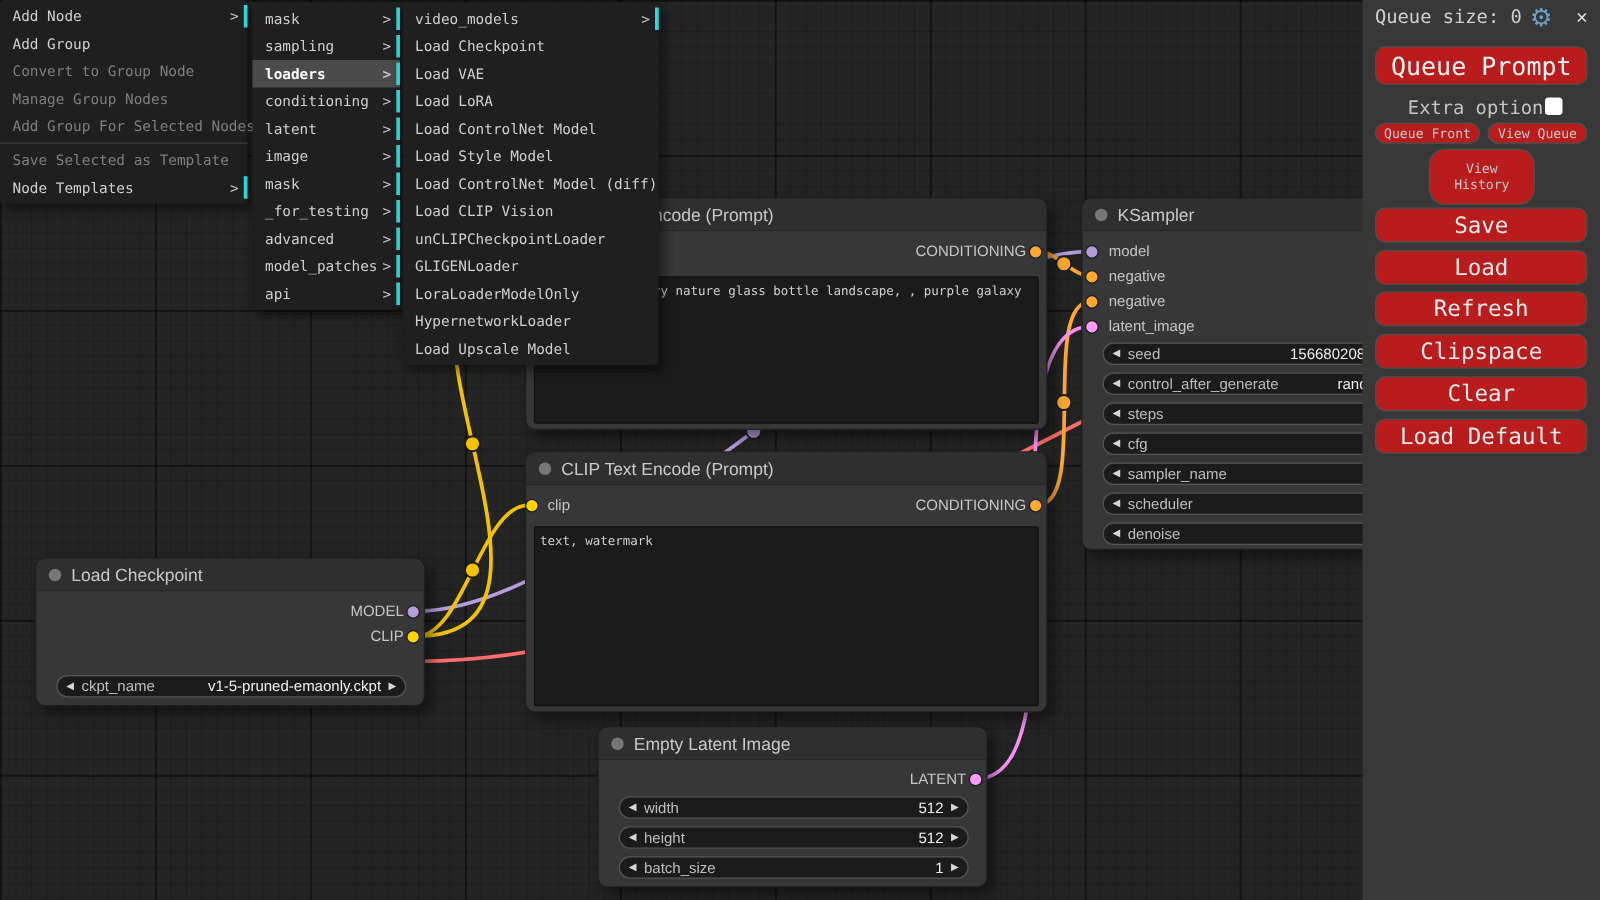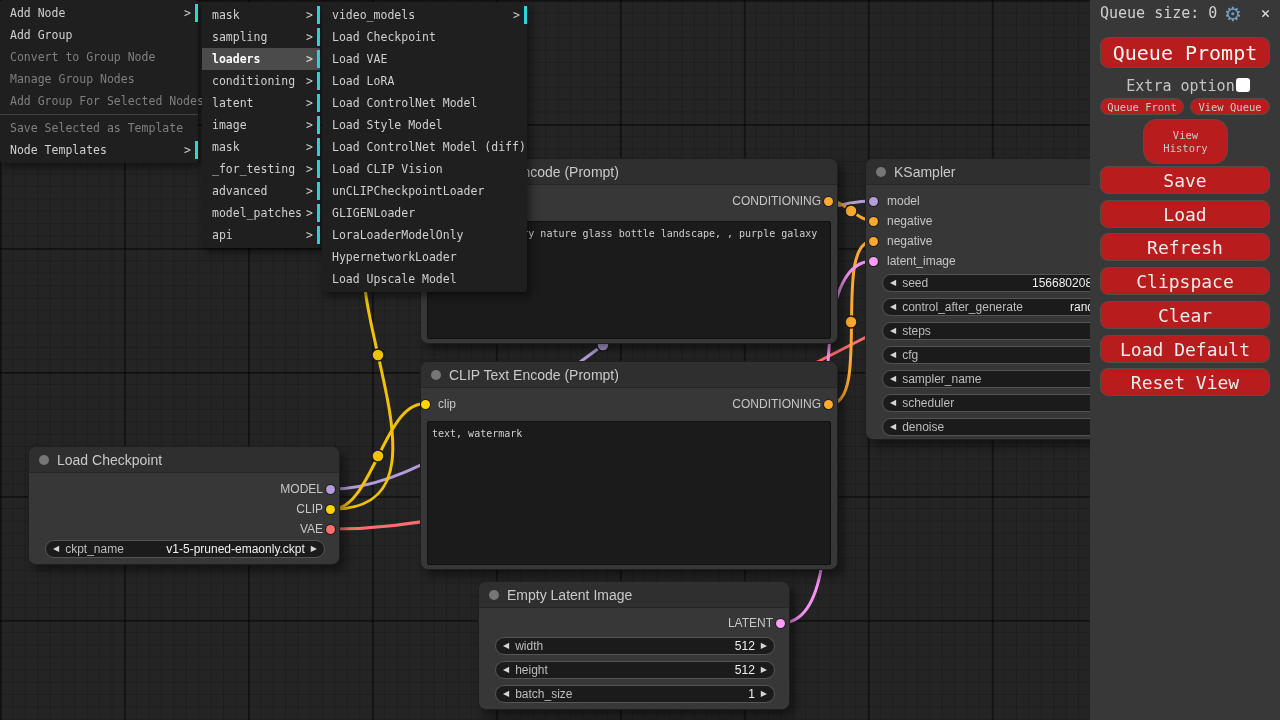--- a/index.html
+++ b/index.html
@@ -131,24 +131,20 @@
       <span class="tlabel">Load Checkpoint</span>
     </div>
     <div class="port-row" style="left:0;top:33px;right:0;">
       <span class="out-label">MODEL</span>
       <span class="pdot" style="right:4px;background:#B39DDB;"></span>
     </div>
     <div class="port-row" style="left:0;top:53px;right:0;">
       <span class="out-label">CLIP</span>
       <span class="pdot" style="right:4px;background:#FFD500;"></span>
     </div>
-    <div class="port-row" style="left:0;top:73px;right:0;">
-      <span class="out-label">VAE</span>
-      <span class="pdot" style="right:4px;background:#FF6E6E;"></span>
-    </div>
     <div class="pill" style="left:16px;top:93px;width:280px;">
       <span class="arrow">◀</span>
       <span class="wlabel">ckpt_name</span>
       <span class="spacer"></span>
       <span class="wvalue">v1-5-pruned-emaonly.ckpt</span>
       <span class="arrow">▶</span>
     </div>
   </div>
 
   <div class="node" style="left:478px;top:581px;width:312px;height:129px;">
@@ -296,15 +292,14 @@
     <div class="btn btn-small btn-vqueue">View Queue</div>
     <div class="btn btn-vhist" style="flex-direction:column;">
       <span style="width:50px;">View History</span>
     </div>
     <div class="btn btn-big" style="top:166px;">Save</div>
     <div class="btn btn-big" style="top:233px;">Refresh</div>
     <div class="btn btn-big" style="top:200px;">Load</div>
     <div class="btn btn-big" style="top:267px;">Clipspace</div>
     <div class="btn btn-big" style="top:301px;">Clear</div>
     <div class="btn btn-big" style="top:335px;">Load Default</div>
-    <div class="btn btn-big" style="top:368px;">Reset View</div>
   </div>
 </div>
 
 </body></html>

